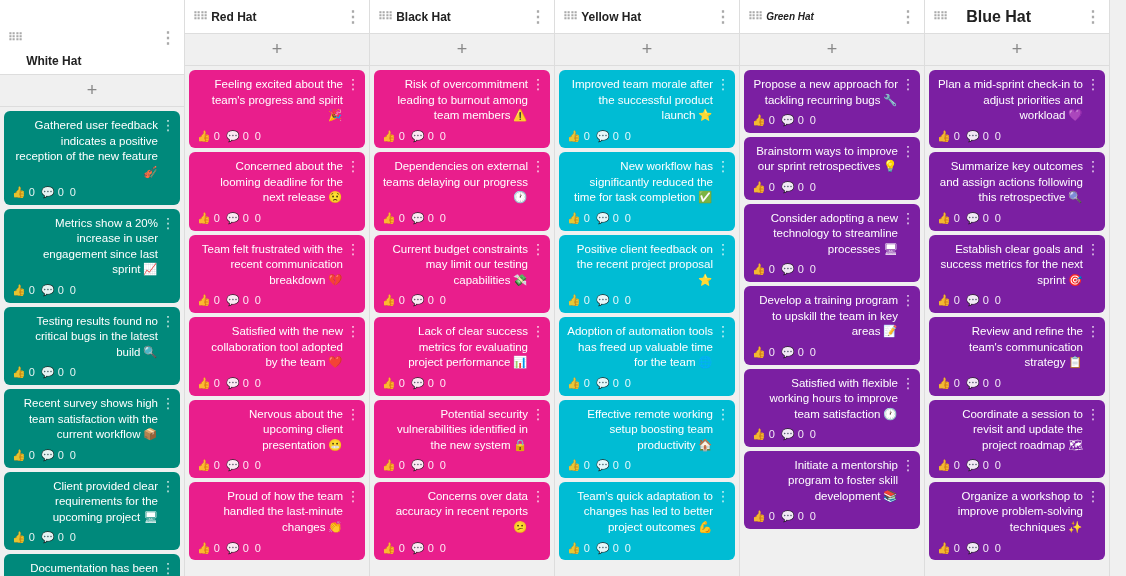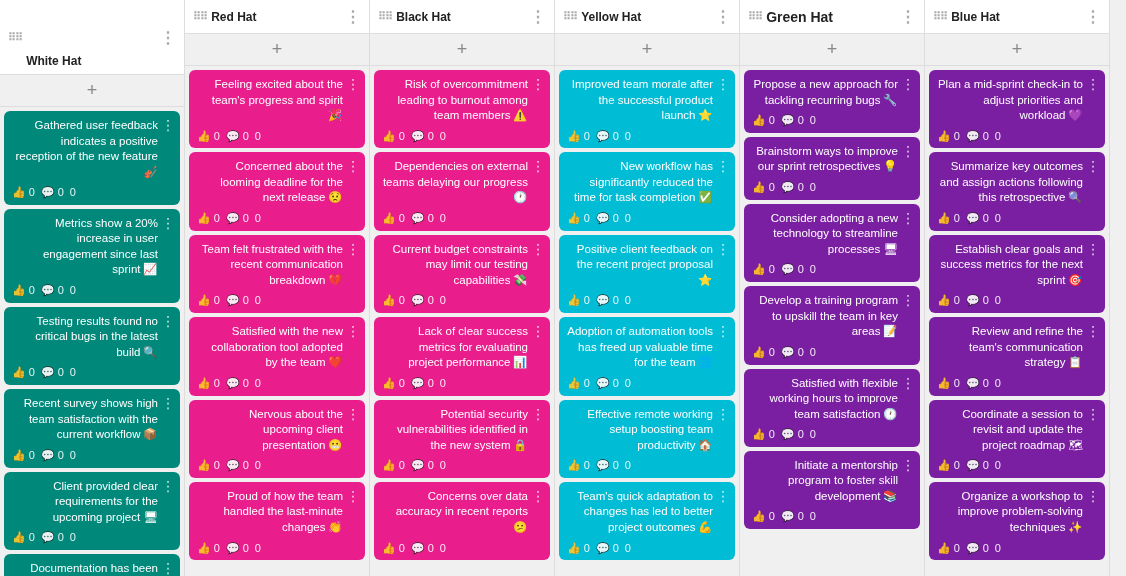--- a/index.html
+++ b/index.html
@@ -371,21 +371,21 @@
         <span class="icon-action">👍 0</span>
         <span class="icon-action">💬 0</span>
         <span class="icon-action">0</span>
       </div>
     </div>
       </div>
     </div>
     <div class="column col-green">
       <div class="column-header">
     <span class="drag-dots">⠿⠿</span>
-    <span style="font-size:14px;">Green Hat</span>
+    <span style="font-size:10px;font-style:italic;">Green Hat</span>
     <span class="col-menu">⋮</span>
   </div>
       <div class="column-add">+</div>
       <div class="cards-container">
         <div class="card">
       <span class="card-menu">⋮</span>
       <div class="card-text">Propose a new approach for tackling recurring bugs 🔧</div>
       <div class="card-footer">
         <span class="icon-action">👍 0</span>
         <span class="icon-action">💬 0</span>
@@ -435,21 +435,21 @@
         <span class="icon-action">👍 0</span>
         <span class="icon-action">💬 0</span>
         <span class="icon-action">0</span>
       </div>
     </div>
       </div>
     </div>
     <div class="column col-blue">
       <div class="column-header">
     <span class="drag-dots">⠿⠿</span>
-    <span style="font-size:12px;">Blue Hat</span>
+    <span style="font-size:16px;margin-left:15px;">Blue Hat</span>
     <span class="col-menu">⋮</span>
   </div>
       <div class="column-add">+</div>
       <div class="cards-container">
         <div class="card">
       <span class="card-menu">⋮</span>
       <div class="card-text">Plan a mid-sprint check-in to adjust priorities and workload 💜</div>
       <div class="card-footer">
         <span class="icon-action">👍 0</span>
         <span class="icon-action">💬 0</span>

